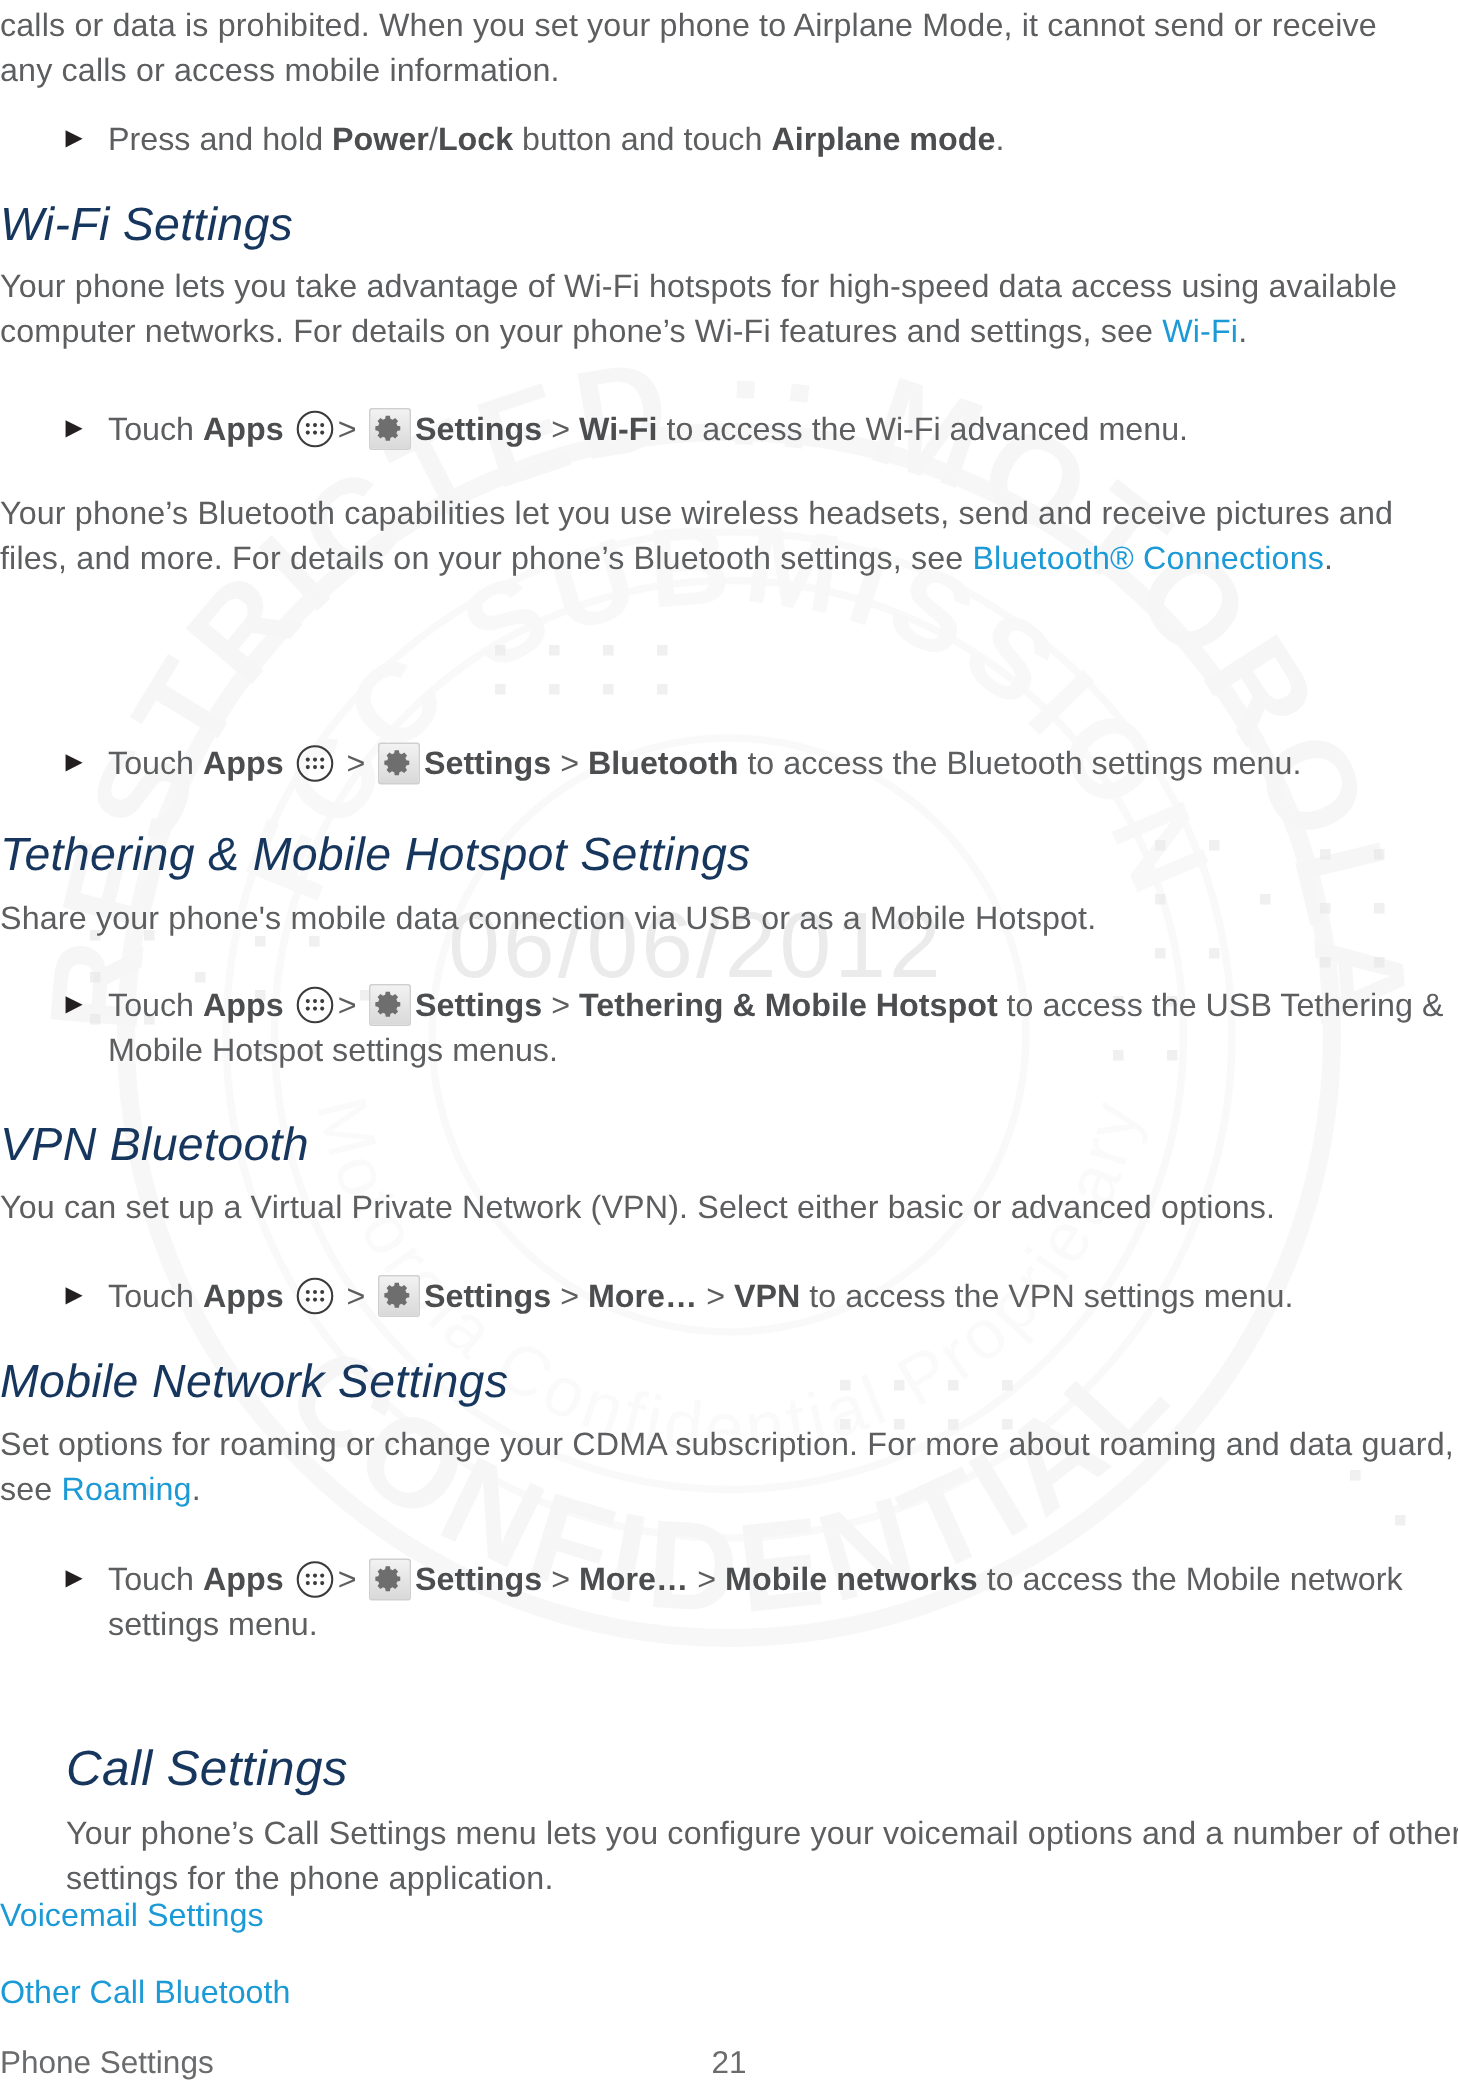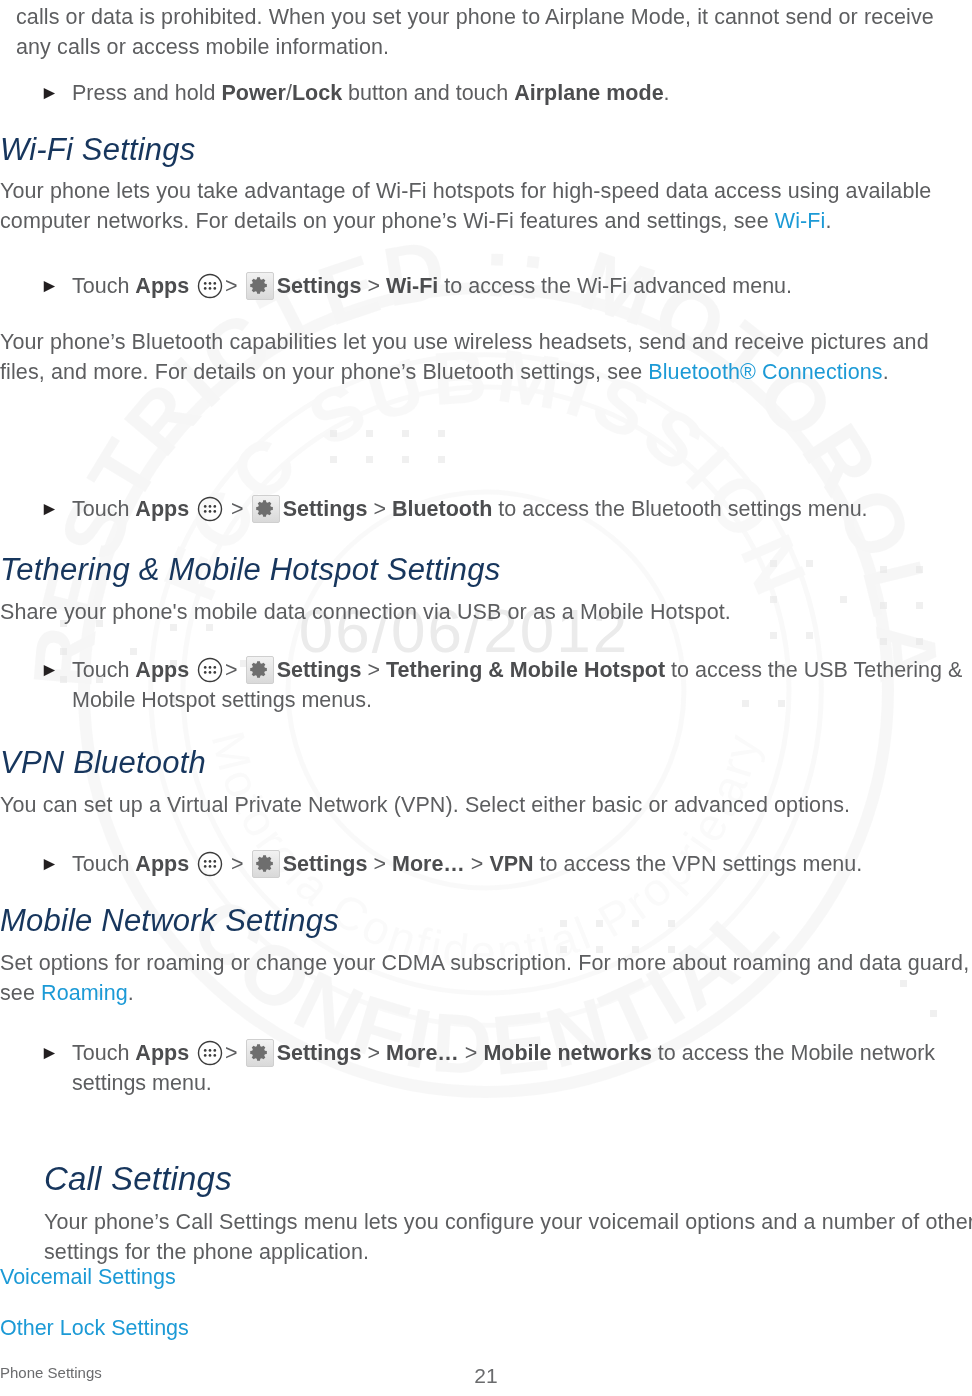--- a/index.html
+++ b/index.html
@@ -168,21 +168,21 @@
     position: absolute;
     left: 0;
     top: 1364px;
     width: 972px;
     z-index: 2;
   }
   .footer .fl {
     position: absolute;
     left: 0;
     top: 0;
-    font-size: 15px;
+    font-size: 21px;
     color: #6a6b6d;
   }
   .footer .fp {
     position: absolute;
     left: 0;
     top: 0;
     width: 972px;
     text-align: center;
     font-size: 21px;
     color: #6a6b6d;
@@ -269,21 +269,21 @@
         <textPath href="#midArcB" startOffset="50%" text-anchor="middle">Motorola Confidential Proprietary</textPath>
       </text>
     </svg>
   </div>
 
   <div class="wm-date">06/06/2012</div>
 </div>
 
 <div id="page">
 
-  <div class="content" style="top:2px;left:16px;width:940px;">
+  <div class="content" style="top:2px;left:0;width:940px;">
     <p class="body">calls or data is prohibited. When you set your phone to Airplane Mode, it cannot send or receive</p>
     <p class="body">any calls or access mobile information.</p>
   </div>
 
   <div class="content" style="top:78px;">
     <p class="bullet">
       <span class="marker">►</span><span>Press and hold </span><b>Power</b><span>/</span><b>Lock</b><span> button and touch </span><b>Airplane mode</b><span>.</span>
     </p>
   </div>
 
@@ -445,21 +445,21 @@
     <p class="body" style="margin-top:8px;">Your phone’s Call Settings menu lets you configure your voicemail options and a number of other settings for the phone application.</p>
   </div>
 
   <div class="content" style="top:1262px;">
     <p class="linkline">
       <a class="link" href="#">Voicemail Settings</a>
     </p>
   </div>
   <div class="content" style="top:1313px;">
     <p class="linkline">
-      <a class="link" href="#">Other Lock Settings</a>
+      <a class="link" href="#">Other Call Bluetooth</a>
     </p>
   </div>
 
 </div>
 
 <div class="footer">
   <div class="fl">Phone Settings</div>
   <div class="fp">21</div>
 </div>
 

